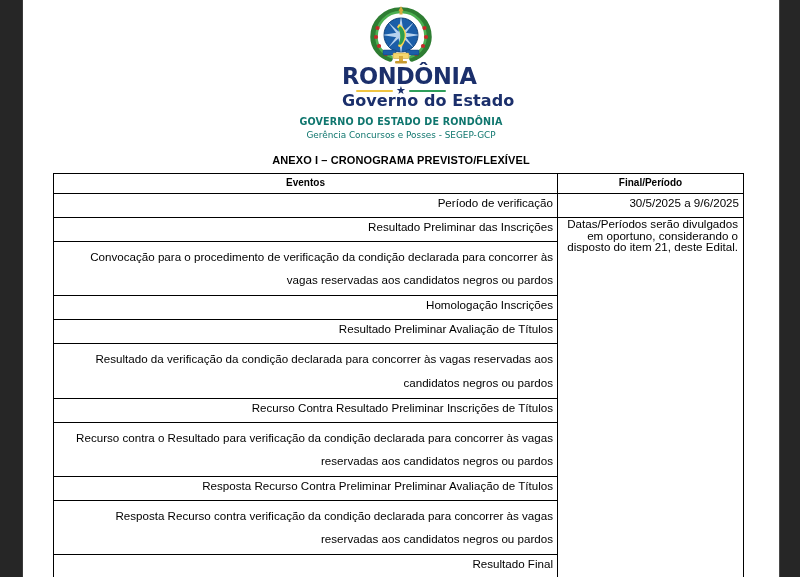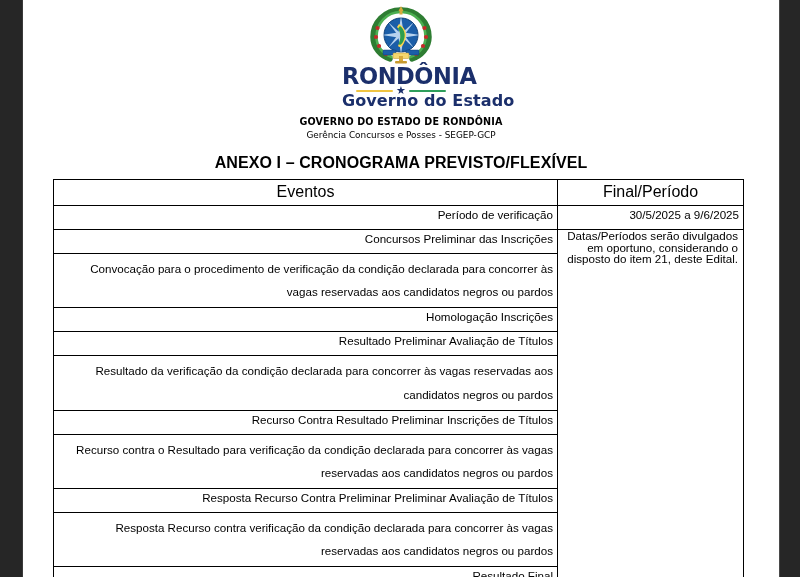--- a/index.html
+++ b/index.html
@@ -89,42 +89,42 @@
     font-family: "DejaVu Sans", sans-serif;
     font-weight: bold;
     font-size: 16px;
     color: #1b2f6b;
     letter-spacing: 0.1px;
     white-space: nowrap;
   }
 
   .org-block {
     margin-top: 7px;
-    color: #000000;
+    color: #0f766e;
     font-family: "DejaVu Sans", sans-serif;
   }
   .org-line1 {
     font-size: 9.6px;
     font-weight: bold;
     letter-spacing: 0.15px;
     line-height: 1.35;
   }
   .org-line2, .org-line3 {
     font-size: 8.9px;
     font-weight: normal;
     line-height: 1.35;
   }
 
   
   .annex-title {
     margin-top: 13px;
     text-align: center;
     font-family: "Liberation Sans", sans-serif;
     font-weight: bold;
-    font-size: 16px;
+    font-size: 11px;
     color: #000000;
     letter-spacing: 0.1px;
   }
 
   
   .table-wrap {
     margin: 7px 0 0 30px;
     width: 690px;
   }
   table.schedule {
@@ -141,22 +141,22 @@
     border: 1px solid #000000;
     vertical-align: top;
     font-family: "Liberation Sans", sans-serif;
     font-size: 11.6px;
     line-height: 1.0;
     text-align: right;
   }
 
   table.schedule thead th {
     text-align: center;
-    font-weight: normal;
-    font-size: 16px;
+    font-weight: bold;
+    font-size: 10px;
     padding: 4px 4px 5px 4px;
     height: 19px;
     box-sizing: border-box;
   }
 
   td.event {
     padding: 3px 4px 4px 4px;
     text-align: justify;
     text-justify: inter-word;
     hyphens: none;
@@ -268,21 +268,21 @@
           </tr>
         </thead>
         <tbody>
 
           <tr class="r-1line">
             <td class="event one-line">Período de verificação</td>
             <td class="date-single">30/5/2025 a 9/6/2025</td>
           </tr>
 
           <tr class="r-1line">
-            <td class="event one-line">Concursos Preliminar das Inscrições</td>
+            <td class="event one-line">Resultado Preliminar das Inscrições</td>
             <td class="date-merged" rowspan="10">Datas/Períodos serão divulgados em oportuno, considerando o disposto do item 21, deste Edital.</td>
           </tr>
 
           <tr class="r-2line">
             <td class="event two-line">Convocação para o procedimento de verificação da condição declarada para concorrer às vagas reservadas aos candidatos negros ou pardos</td>
           </tr>
 
           <tr class="r-1line">
             <td class="event one-line">Homologação Inscrições</td>
           </tr>

